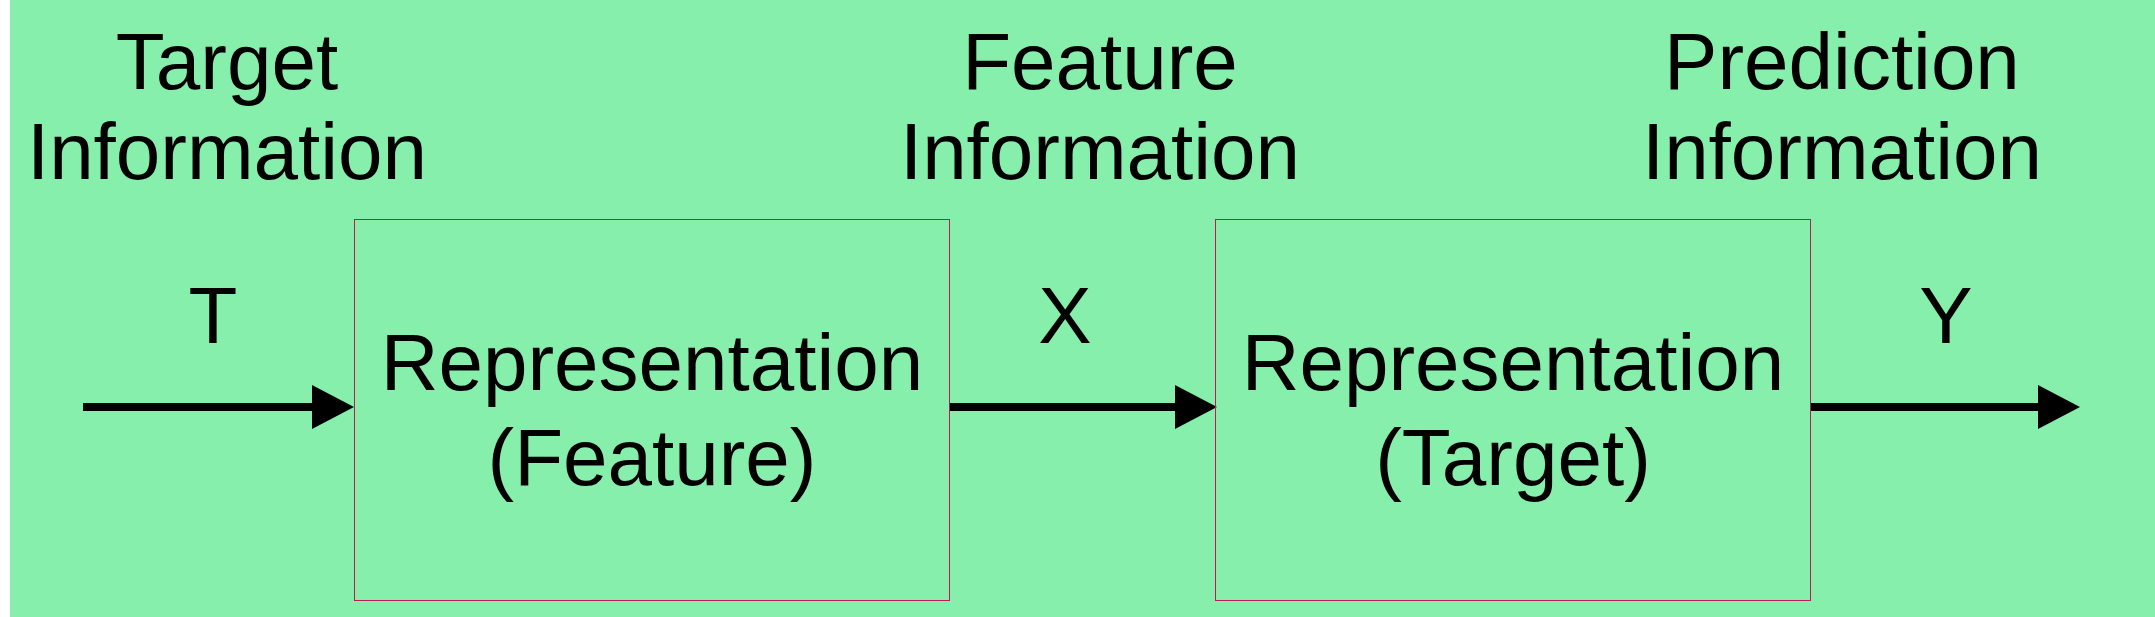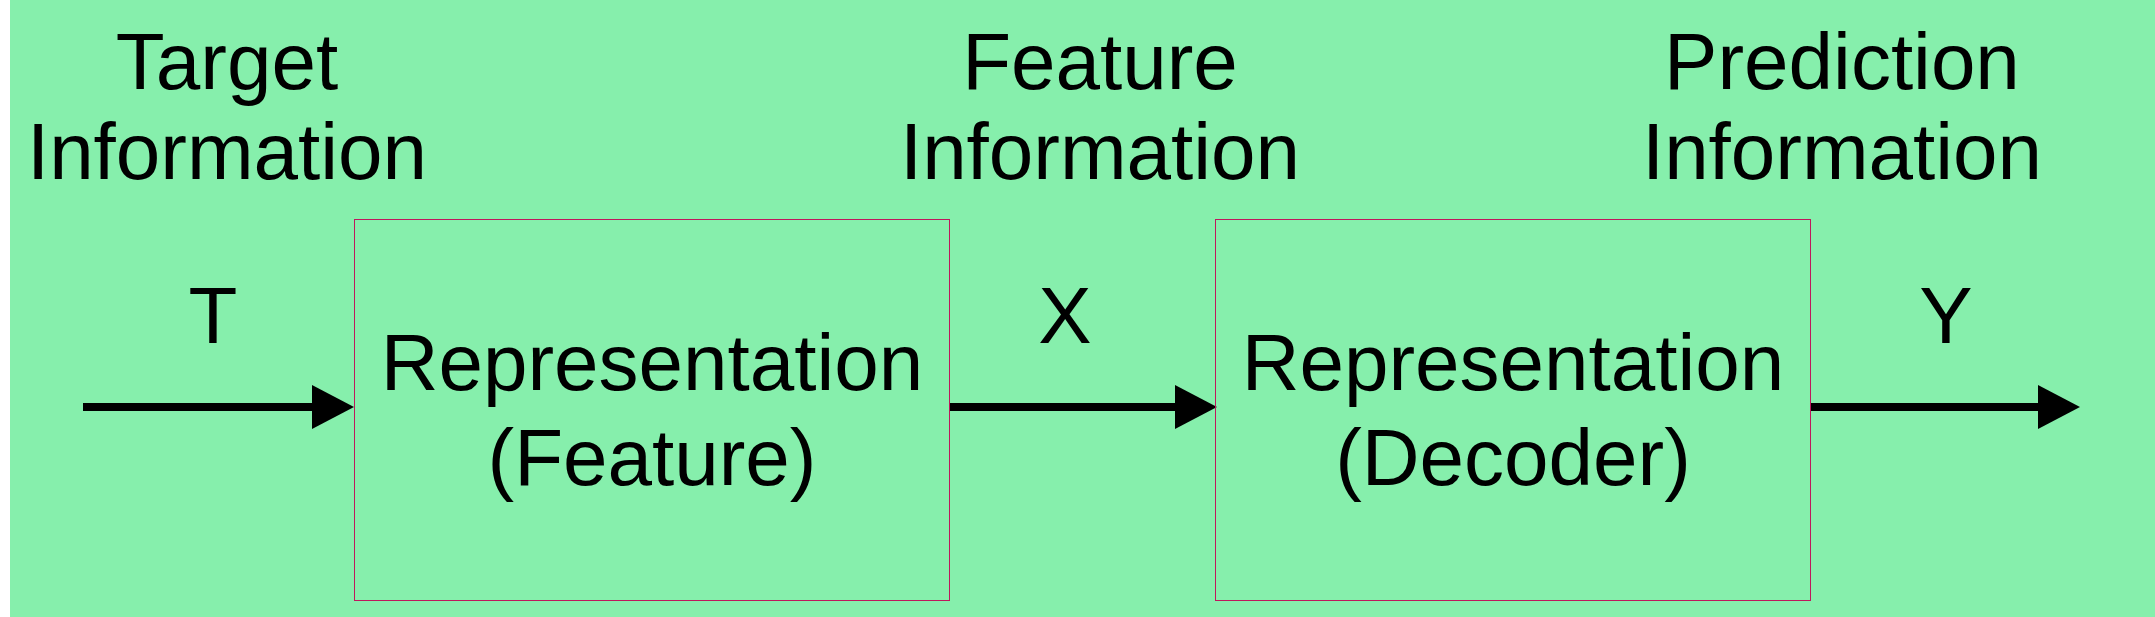--- a/index.html
+++ b/index.html
@@ -129,21 +129,21 @@
 
   <div class="signal sig-x">X</div>
   <div class="arrow arrow-x">
     <div class="shaft"></div>
     <div class="head"></div>
   </div>
 
   <div class="box box-decoder">
     <div class="box-text">
       <span class="line">Representation</span>
-      <span class="line">(Decoder)</span>
+      <span class="line">(Target)</span>
     </div>
   </div>
 
   <div class="signal sig-y">Y</div>
   <div class="arrow arrow-y">
     <div class="shaft"></div>
     <div class="head"></div>
   </div>
 
 </div>

